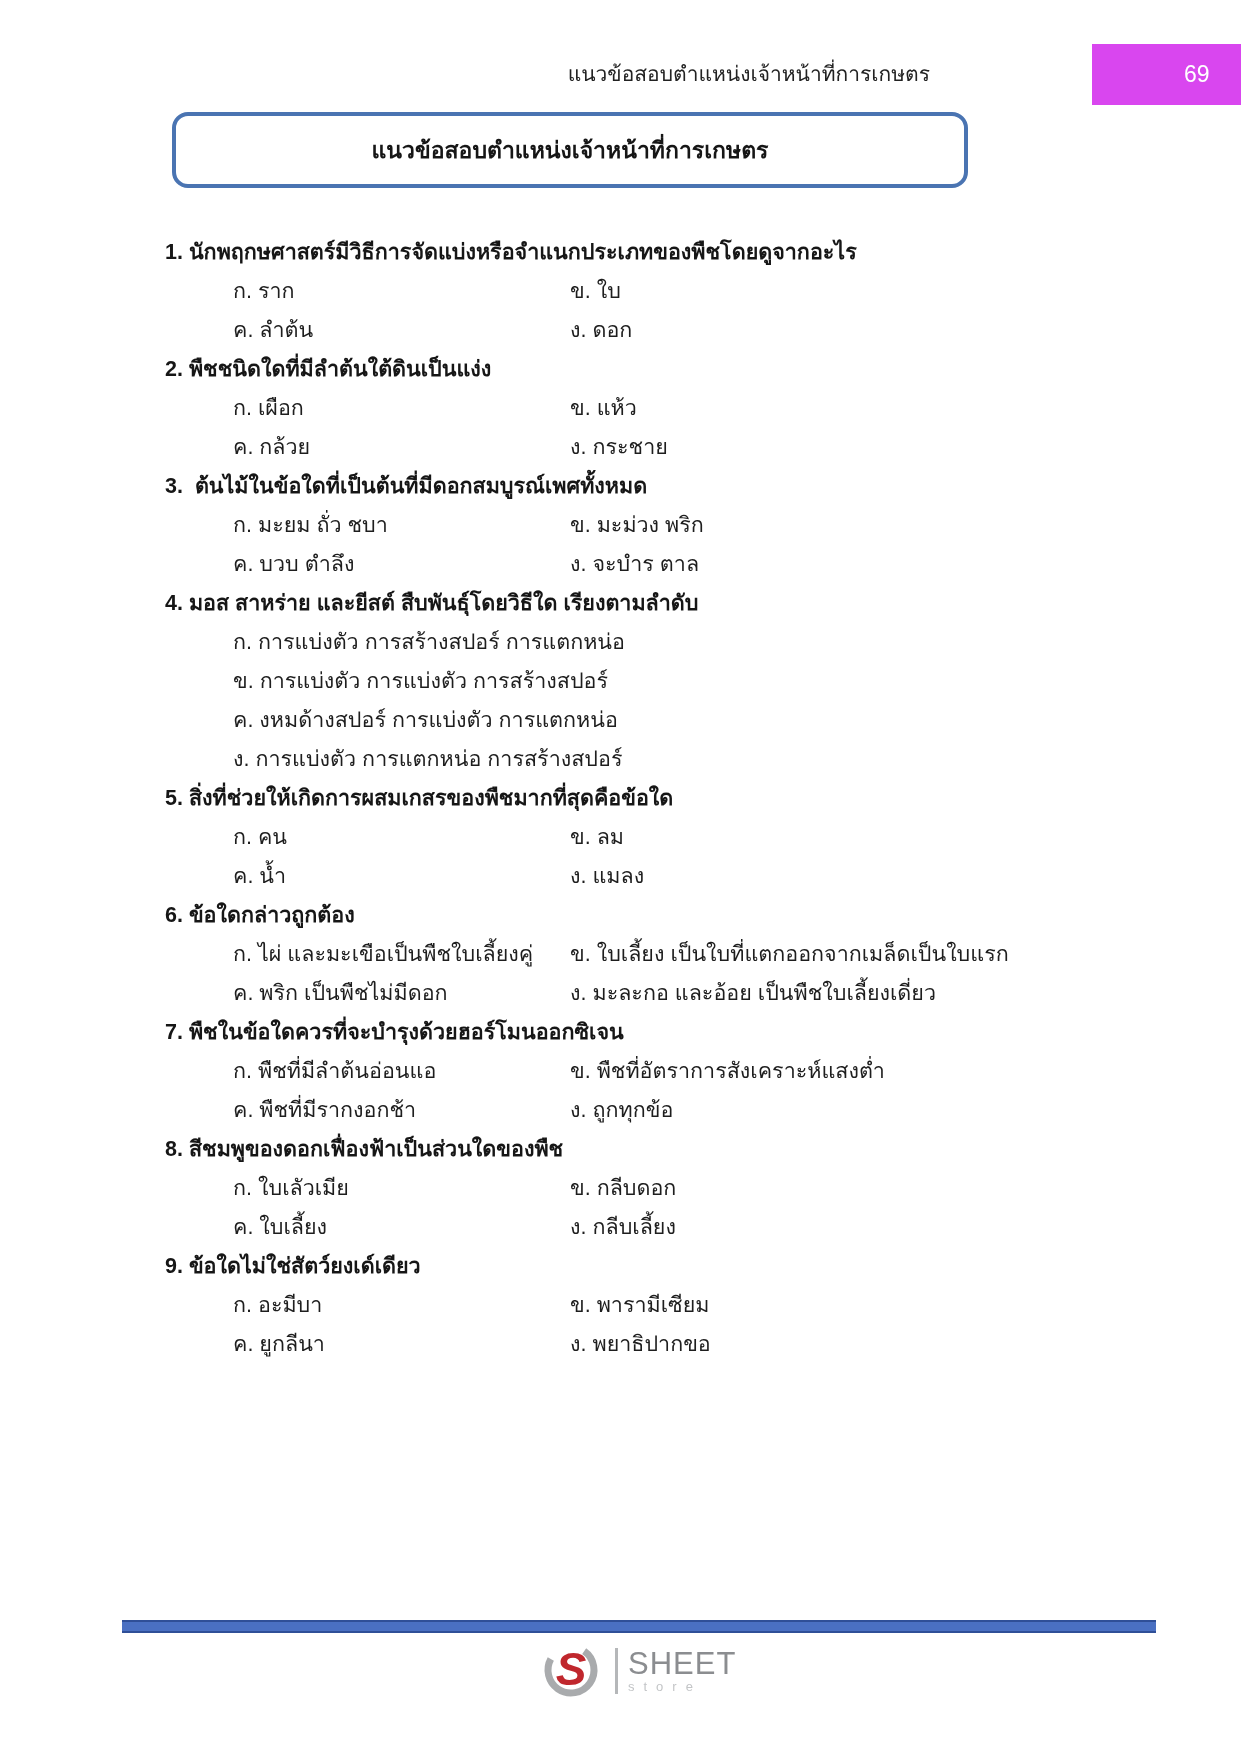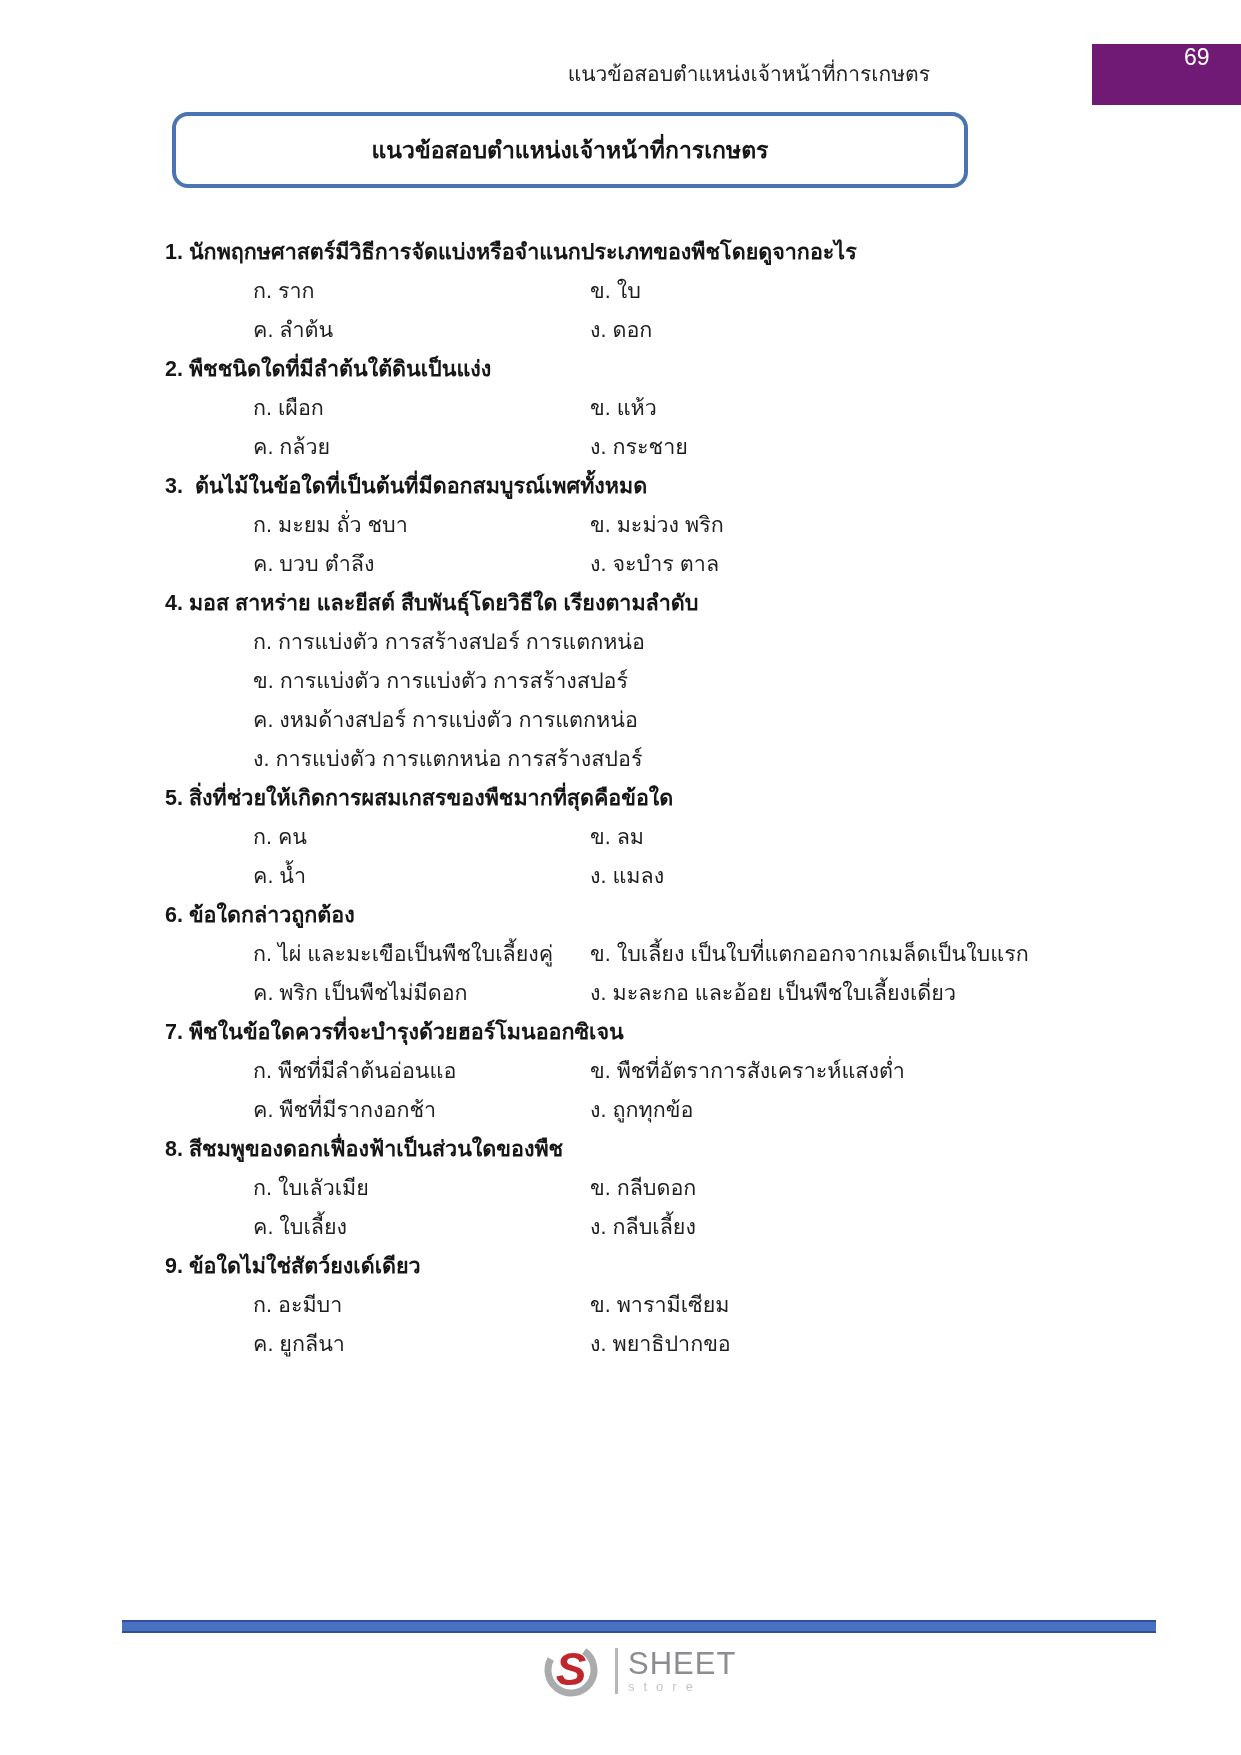--- a/index.html
+++ b/index.html
@@ -9,36 +9,36 @@
     background:#ffffff; color:#1c1c1c;
     font-family:"Liberation Sans", sans-serif;
   }
   
   .running-header {
     position:absolute; top:57px; right:311px;
     font-size:21px; color:#222222; white-space:nowrap;
   }
   .page-badge {
     position:absolute; top:44px; right:0; width:149px; height:61px;
-    background:#701a75; color:#ffffff; display:flex; 
+    background:#d946ef; color:#ffffff; display:flex; align-items:center;
   }
   .page-badge span { margin-left:92px; font-size:23px; }
   
   .title-box {
     position:absolute; top:112px; left:172px; width:796px; height:76px;
     border:4px solid #4a74b2; border-radius:16px;
     display:flex; align-items:center; justify-content:center;
     font-size:23px; font-weight:bold; color:#161616; background:#ffffff;
   }
   
   main { position:absolute; top:233px; left:165px; right:38px; }
   .q-head { margin:0; font-size:21.5px; font-weight:bold; line-height:39px; color:#161616; white-space:nowrap; }
   .opts { padding-left:68px; }
   .opts.two-col { display:grid; grid-template-columns:337px 1fr; }
-  .opt { line-height:39px; font-size:21.5px; white-space:nowrap; color:#1e1e1e;margin-left:20px; }
+  .opt { line-height:39px; font-size:21.5px; white-space:nowrap; color:#1e1e1e; }
   
   .footer-rule {
     position:absolute; left:122px; top:1620px; width:1034px; height:13px;
     background:#4a70c2; border-top:2px solid #2f4f97; border-bottom:2px solid #2f4f97;
   }
   .logo {
     position:absolute; top:1641px; left:541px;
     display:flex; align-items:center; gap:10px;
   }
   .logo-divider { width:3px; height:46px; background:#b5b7b9; }

